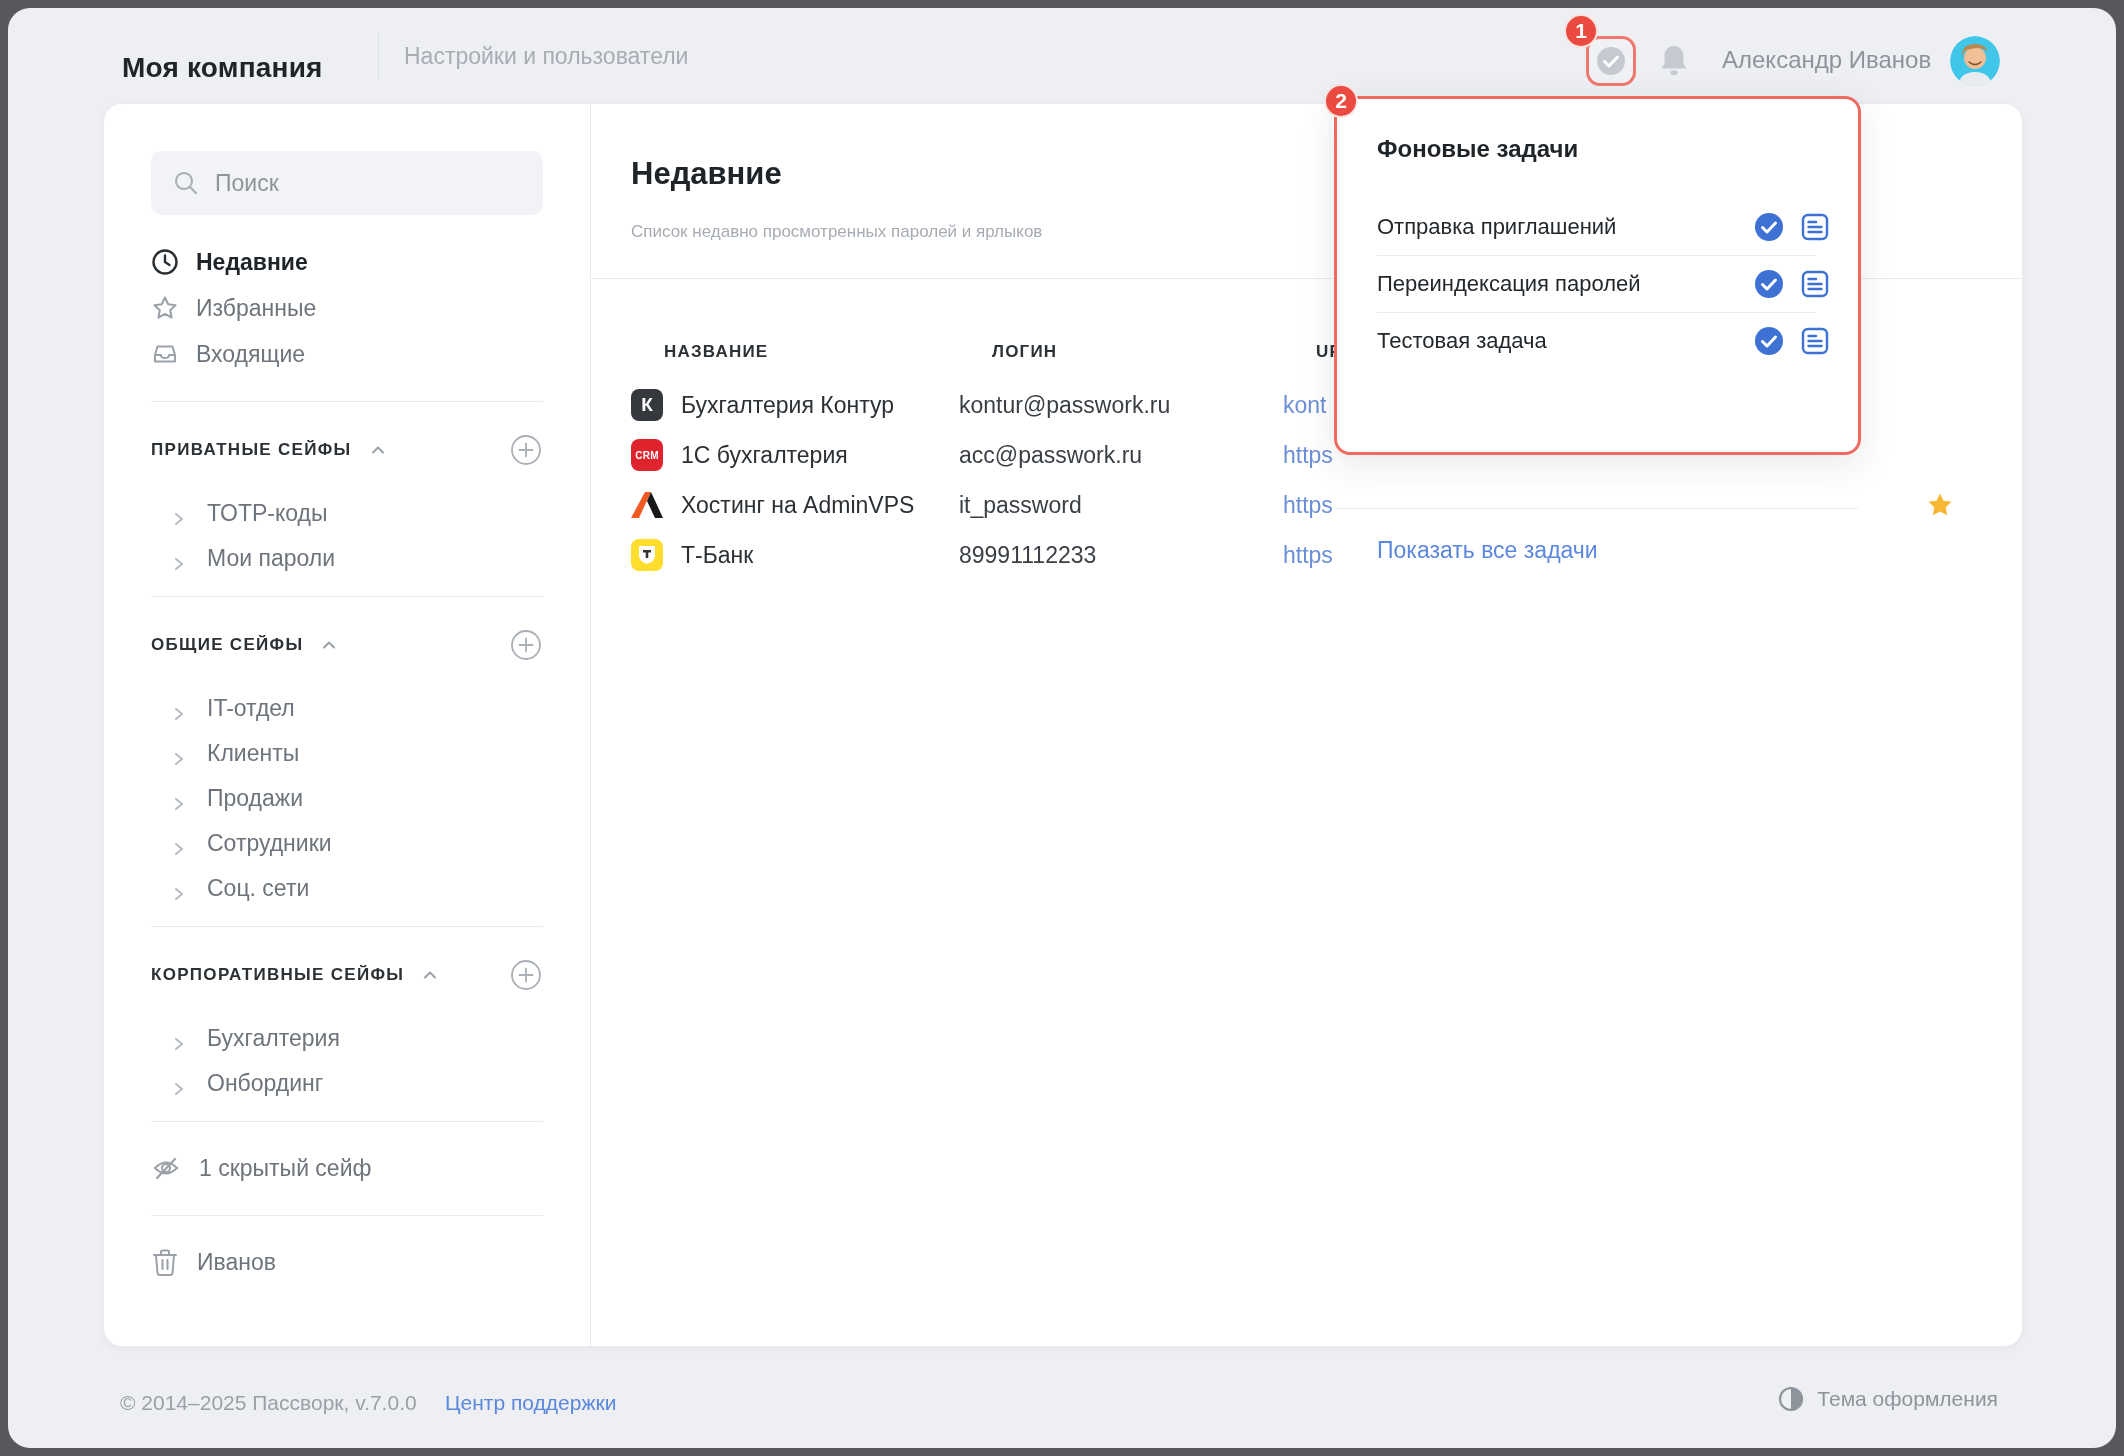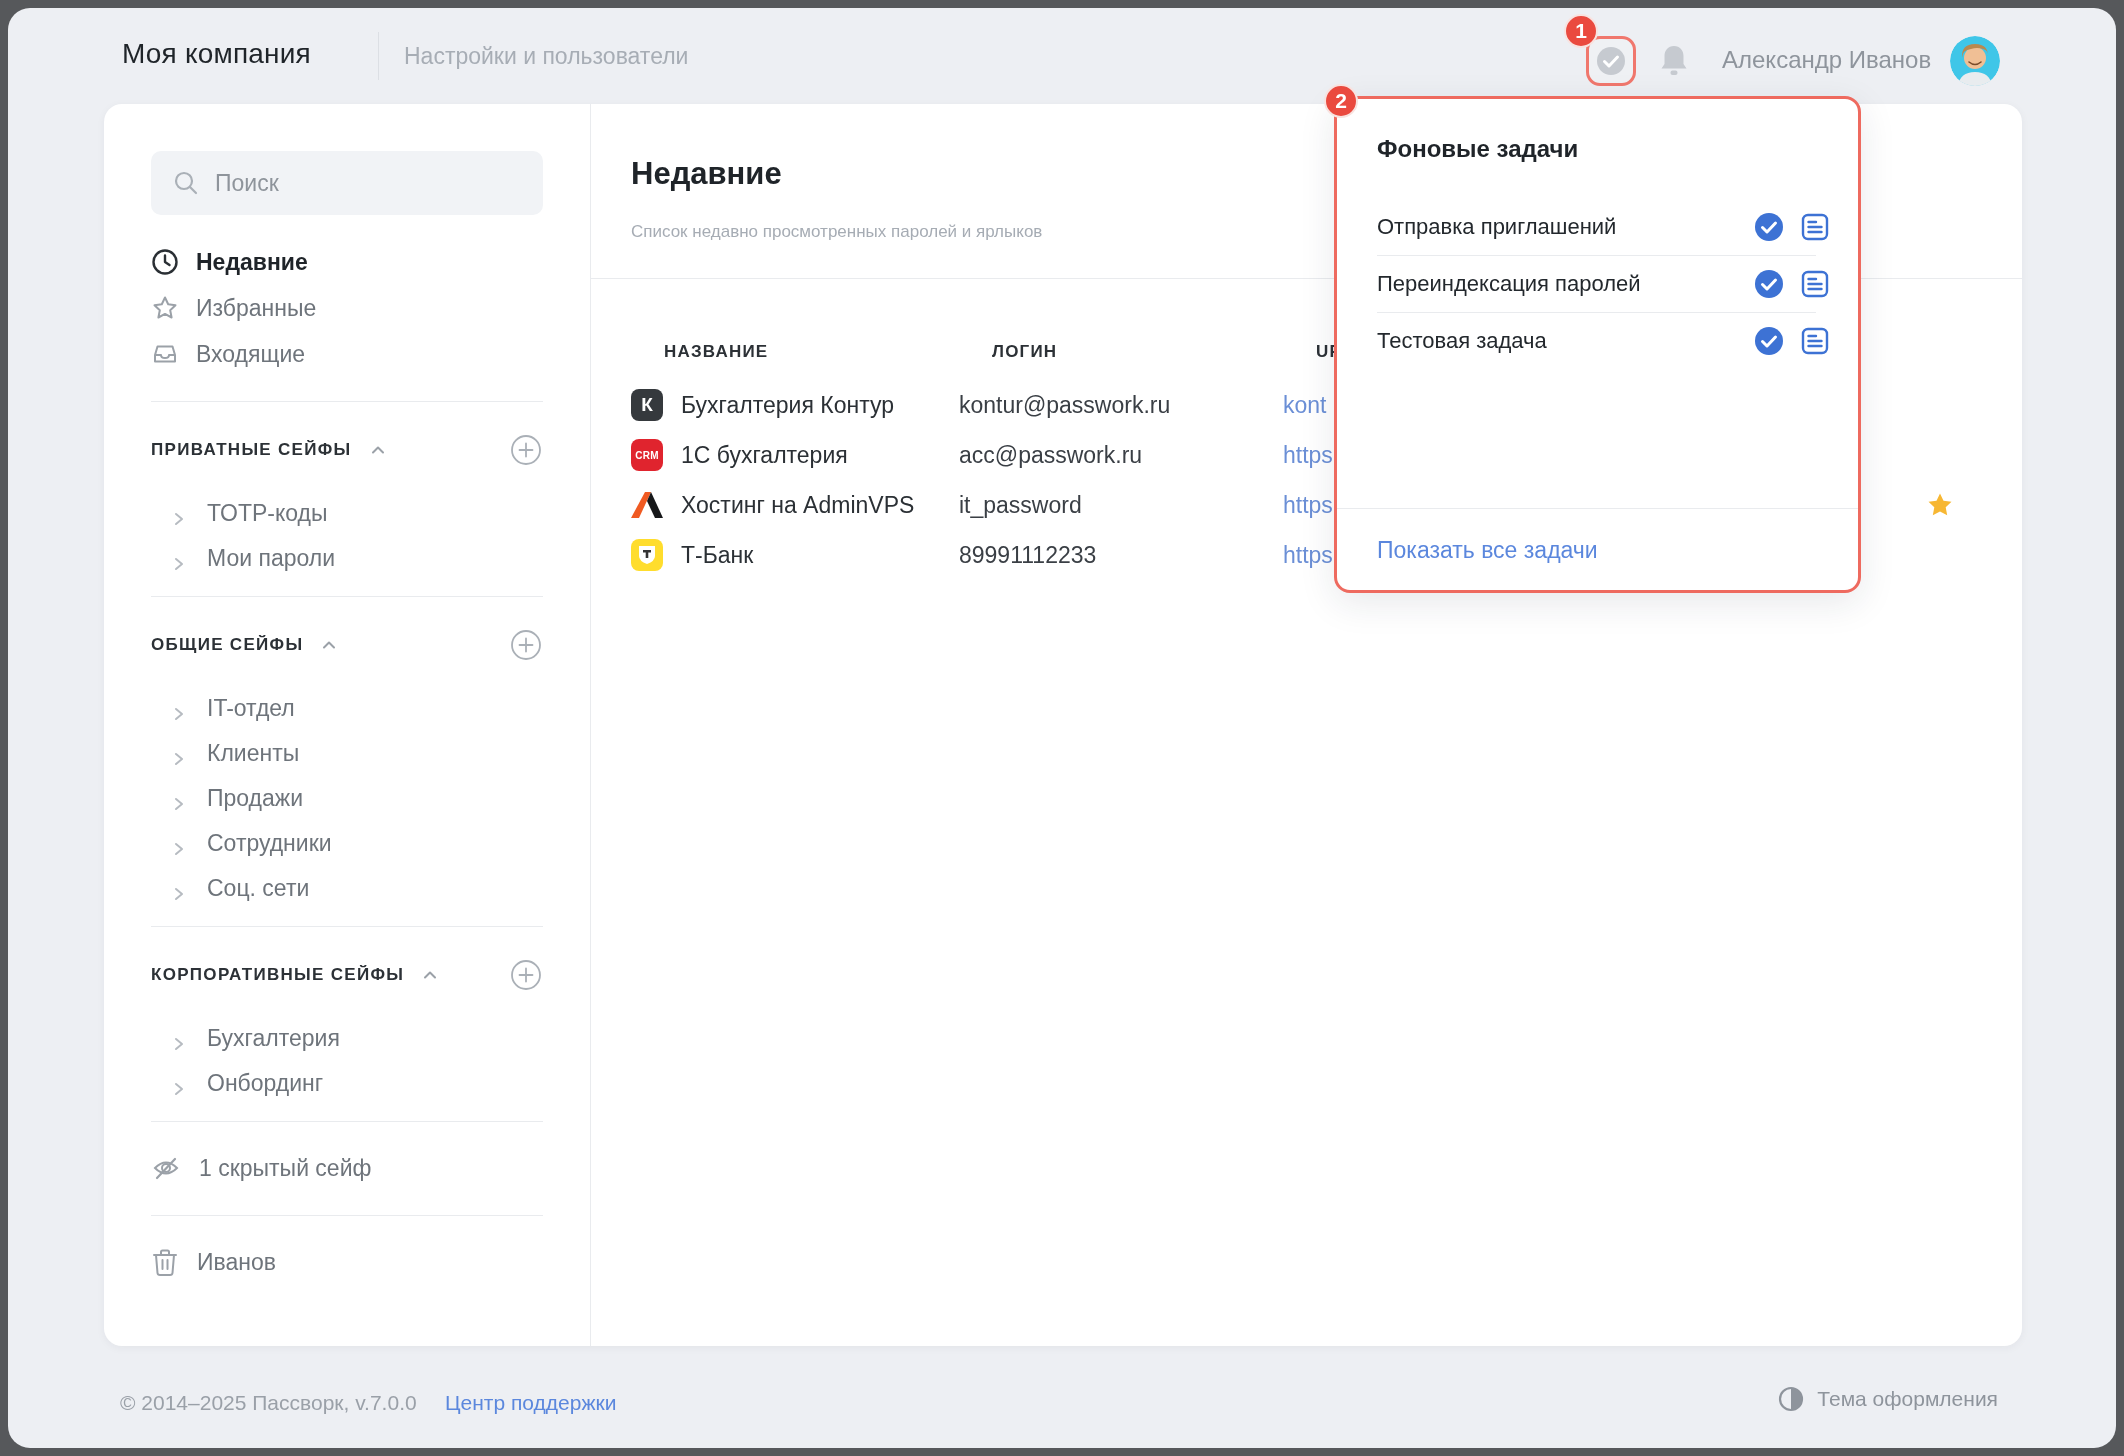--- a/index.html
+++ b/index.html
@@ -11,21 +11,21 @@
     overflow:hidden;
   }
   .screen {
     position:absolute; inset:8px;
     border-radius:22px;
     background:#edeff3;
     overflow:hidden;
   }
   
   .topbar { position:absolute; top:0; left:0; right:0; height:96px; }
-  .company { position:absolute; left:114px; top:30px; font-size:28px; font-weight:normal; color:#1f2429; letter-spacing:.2px; }
+  .company { position:absolute; left:114px; top:44px; font-size:28px; font-weight:bold; color:#1f2429; letter-spacing:.2px; }
   .top-vdiv { position:absolute; left:370px; top:24px; width:1px; height:48px; background:#dcdfe4; }
   .settings-link { position:absolute; left:396px; top:35px; font-size:23px; color:#a7adb5; }
   .task-btn {
     position:absolute; left:1578px; top:28px; width:50px; height:50px;
     background:#eff1f4; border:3px solid #f0776d; border-radius:14px;
     display:flex; align-items:center; justify-content:center;
   }
   .badge { position:absolute; width:34px; height:34px; border-radius:50%;
     background:#ea4a3f; color:#fff; font-size:21px; font-weight:bold;
     display:flex; align-items:center; justify-content:center; z-index:60;
@@ -79,21 +79,21 @@
   .cell-url { font-size:23px; color:#6b8fd6; overflow:hidden; white-space:nowrap; }
   .cell-star { display:flex; justify-content:flex-start; }
   .app-ic { width:32px; height:32px; border-radius:8px; flex:0 0 32px;
     display:flex; align-items:center; justify-content:center; }
   .ic-kontur { background:#35393d; color:#fff; font-size:19px; font-weight:bold; }
   .ic-crm { background:#e0242e; color:#fff; font-size:10px; font-weight:bold; letter-spacing:.3px; }
   .ic-tbank { background:#ffdd2d; }
   .ic-adminvps { background:transparent; border-radius:0; }
   
   .popup {
-    position:absolute; left:1326px; top:88px; width:527px; height:497px;
+    position:absolute; left:1326px; top:88px; width:527px; height:359px;
     background:#fff; border:3px solid #ee6a5f; border-radius:16px; z-index:50;
     box-shadow:0 10px 36px rgba(30,40,60,.10);
   }
   .popup-title { position:absolute; left:40px; top:36px; font-size:24px; font-weight:bold; color:#1f2429; }
   .task-list { position:absolute; left:40px; right:28px; top:100px; }
   .task-row { height:56px; display:flex; align-items:center; }
   .task-label { font-size:22px; color:#23282d; }
   .task-icons { margin-left:auto; display:flex; gap:16px; align-items:center; }
   .task-div { height:1px; background:#e9ebee; margin-right:14px; }
   .popup-bottom-div { position:absolute; left:0; right:0; top:409px; height:1px; background:#e9ebee; }

